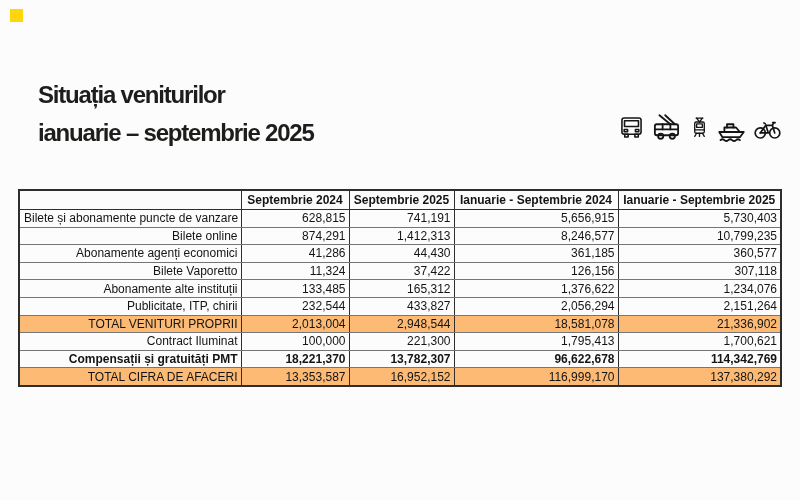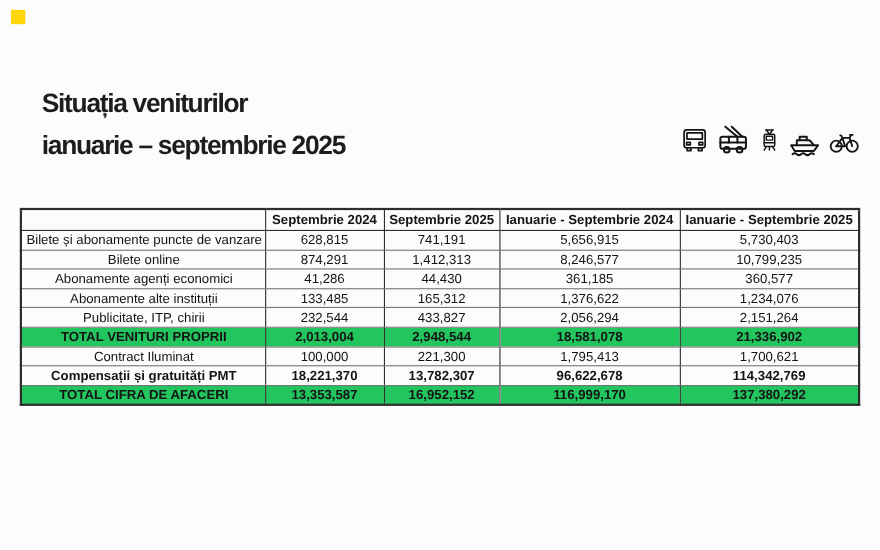--- a/index.html
+++ b/index.html
@@ -33,23 +33,23 @@
   table.revenue th, table.revenue td{
     border-left:1px solid #2e2e2e;border-right:1px solid #2e2e2e;
     border-top:1px solid #757575;border-bottom:1px solid #757575;
     padding:0 3px;white-space:nowrap;overflow:hidden;
     text-align:center;vertical-align:middle;
   }
   table.revenue thead th{
     height:18px;font-weight:bold;
     border-top:2px solid #2e2e2e;border-bottom:1px solid #2e2e2e;
   }
-  table.revenue tbody td{height:16.6px;}
-  table.revenue td.label{text-align:center;padding-left:4px;}
-  table.revenue tr.total{background:#22c55e;font-weight:bold;}
+  table.revenue tbody td{height:16.6px;text-align:right;}
+  table.revenue td.label{text-align:right;padding-left:4px;}
+  table.revenue tr.total{background:#fdba74;font-weight:normal;}
   table.revenue tr.boldrow{font-weight:bold;}
 </style>
 </head>
 <body>
 
 <div class="brand-square"></div>
 
 <h1 class="title">
   <span>Situația veniturilor</span><br>
   <span>ianuarie – septembrie 2025</span>
@@ -145,20 +145,27 @@
         <td>10,799,235</td>
       </tr>
       <tr class="normal">
         <td class="label">Abonamente agenți economici</td>
         <td>41,286</td>
         <td>44,430</td>
         <td>361,185</td>
         <td>360,577</td>
       </tr>
       <tr class="normal">
+        <td class="label">Bilete Vaporetto</td>
+        <td>11,324</td>
+        <td>37,422</td>
+        <td>126,156</td>
+        <td>307,118</td>
+      </tr>
+      <tr class="normal">
         <td class="label">Abonamente alte instituții</td>
         <td>133,485</td>
         <td>165,312</td>
         <td>1,376,622</td>
         <td>1,234,076</td>
       </tr>
       <tr class="normal">
         <td class="label">Publicitate, ITP, chirii</td>
         <td>232,544</td>
         <td>433,827</td>

